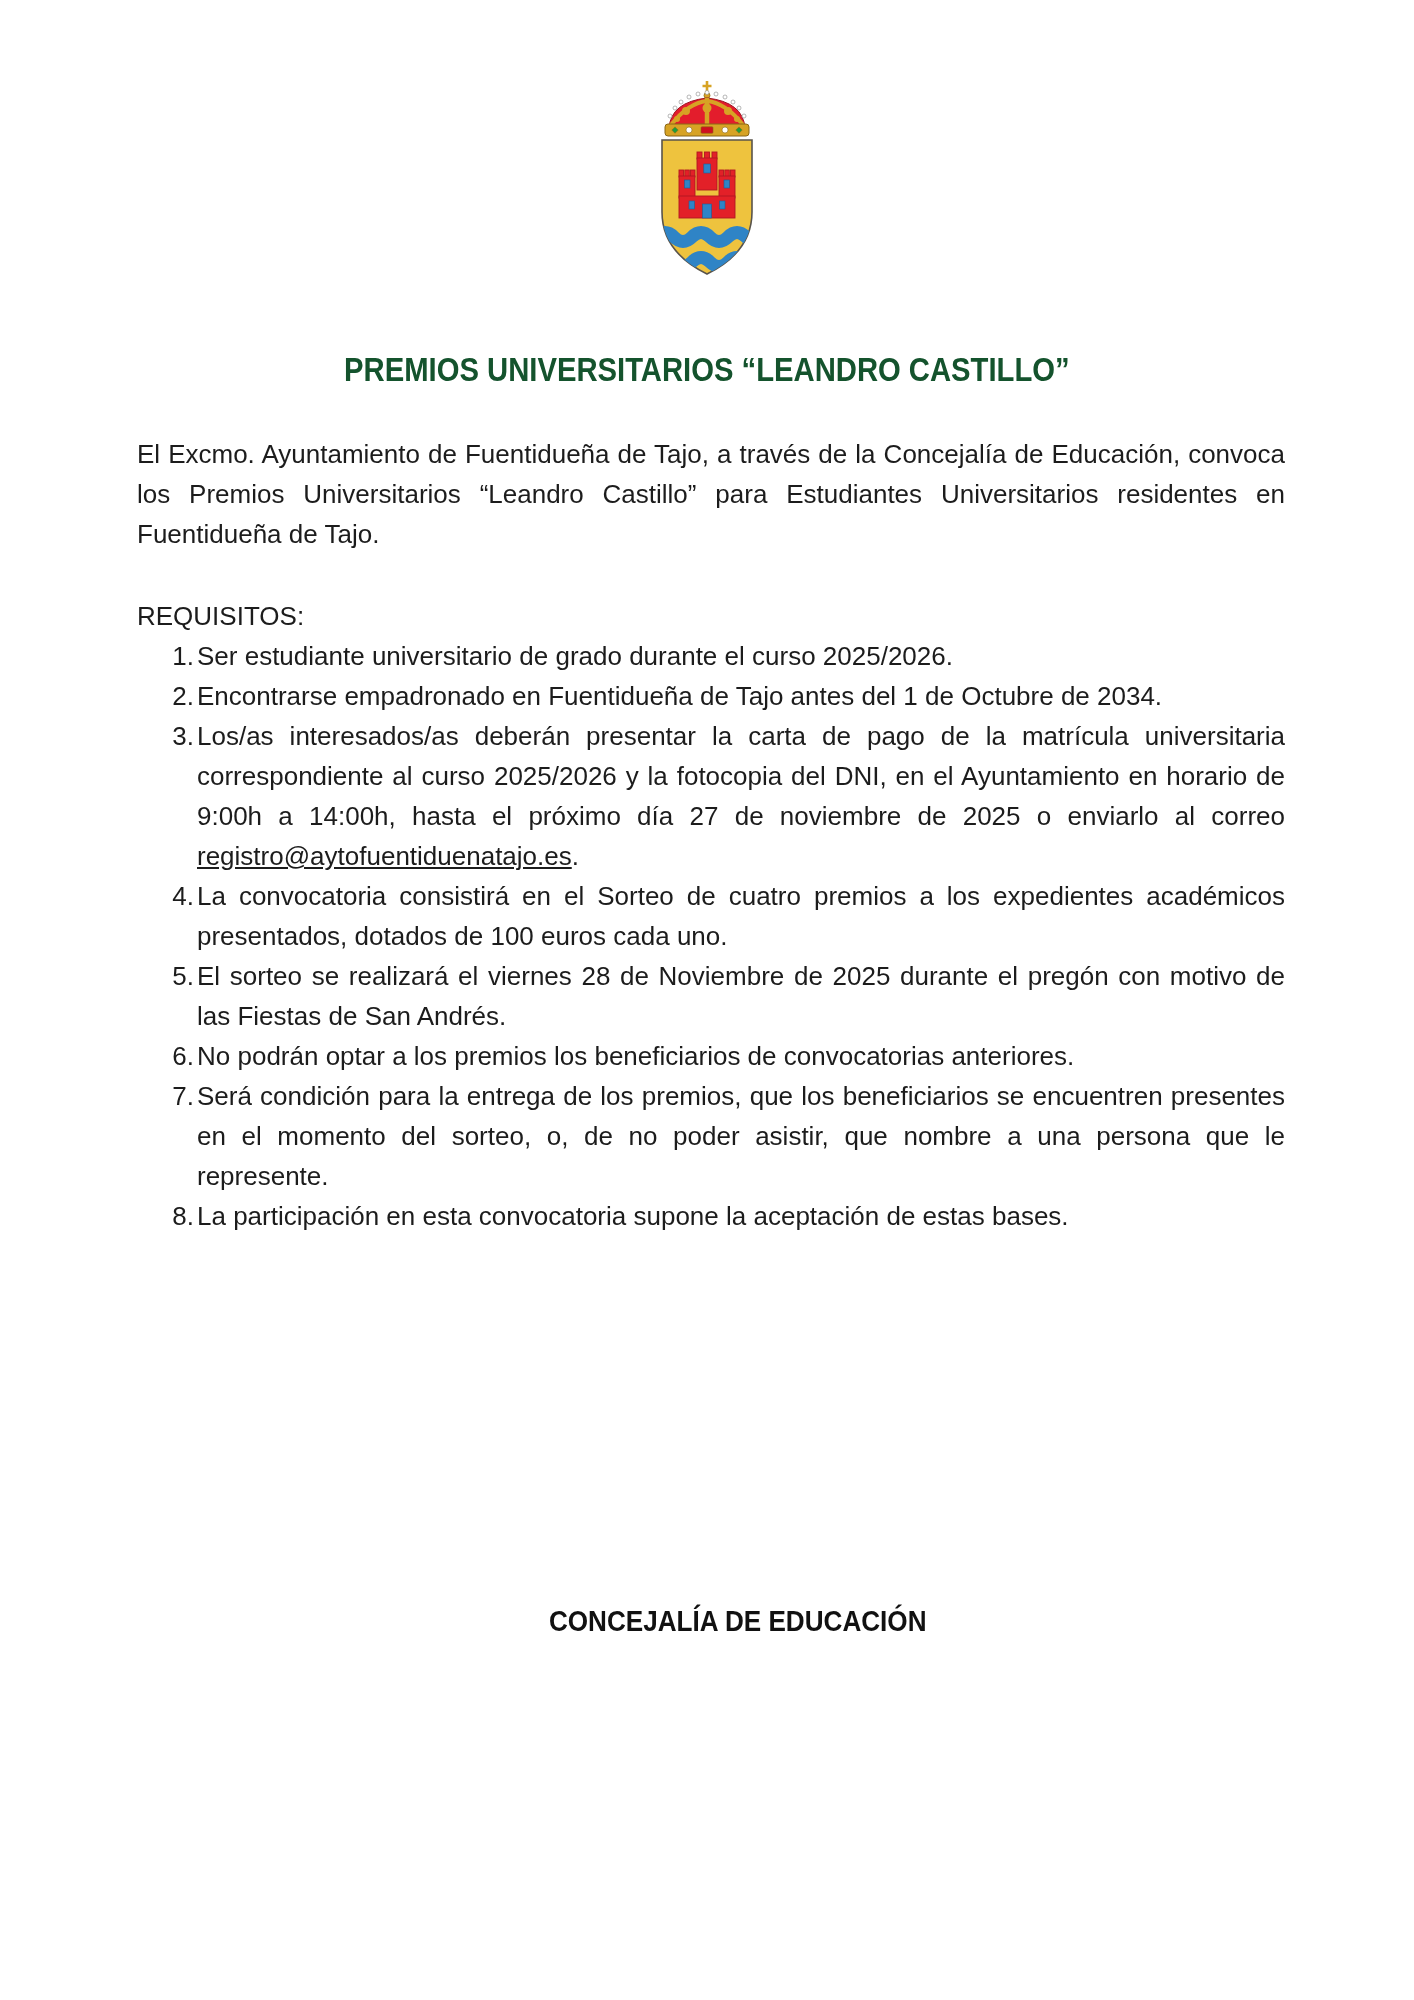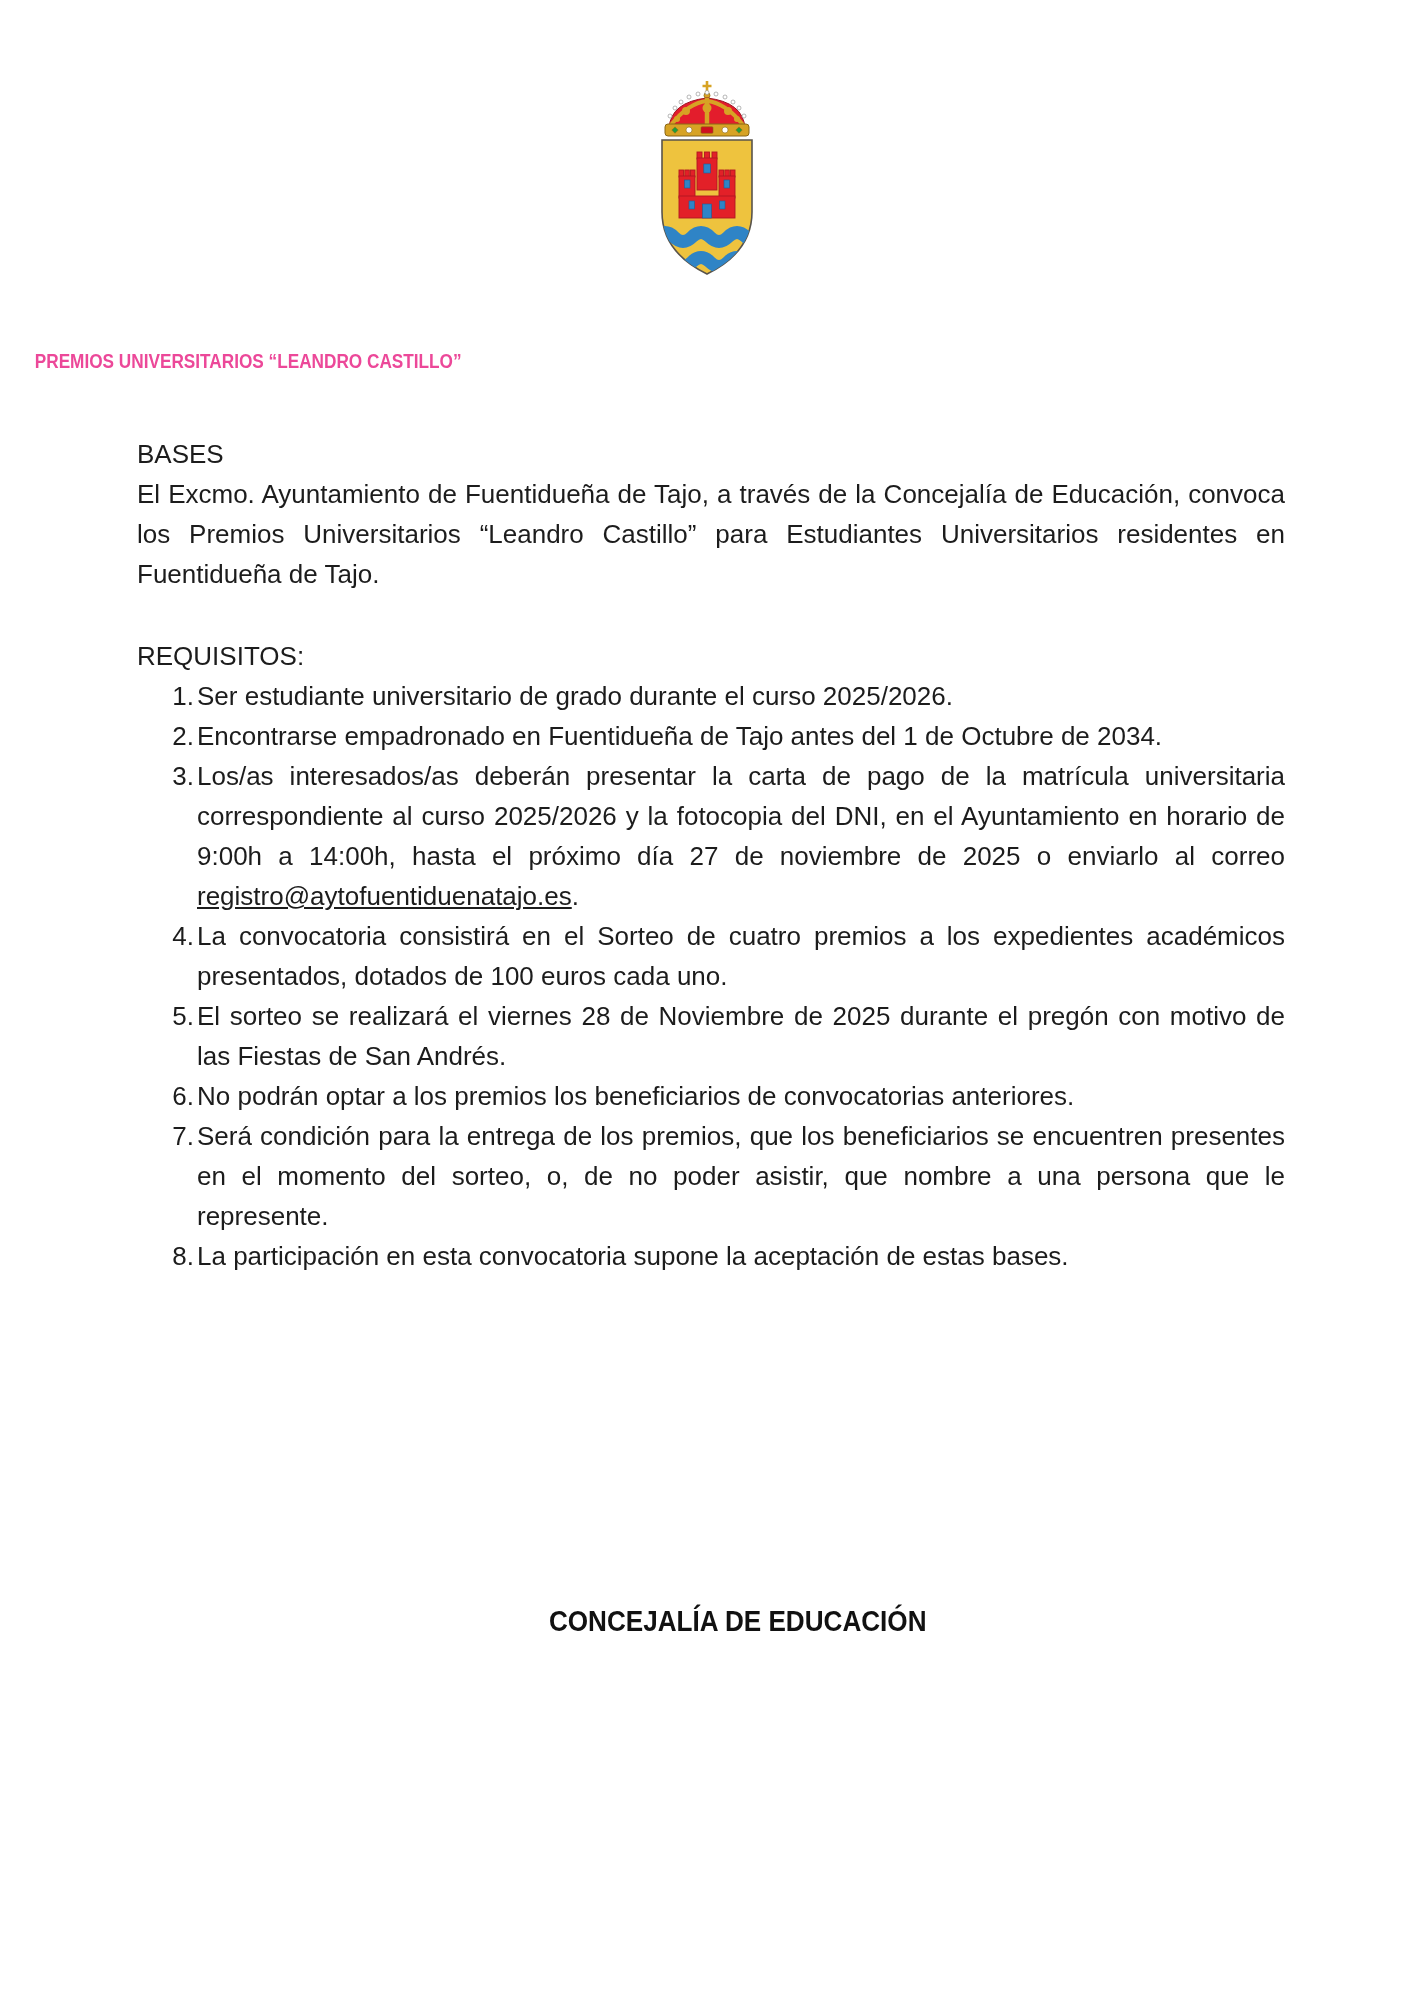--- a/index.html
+++ b/index.html
@@ -17,23 +17,24 @@
     position:absolute;
     top:78px;
     left:50%;
     transform:translateX(-50%);
   }
   .doc-title{
     position:absolute;
     top:350px;
     left:0;
     width:100%;
-    font-size:20px;
+    text-align:center;
+    font-size:34px;
     font-weight:700;
-    color:#ec4899;
+    color:#14532d;
     white-space:nowrap;
   }
   .cond-86{display:inline-block;transform:scaleX(0.86);transform-origin:center;white-space:nowrap;}
   .cond-90{display:inline-block;transform:scaleX(0.90);transform-origin:center;white-space:nowrap;}
   .content{
     position:absolute;
     left:137px;
     top:434px;
     width:1148px;
     font-size:26px;
@@ -140,21 +141,20 @@
         </g>
       </g>
     </svg>
   </div>
 
   <div class="doc-title">
     <span class="cond-86">PREMIOS UNIVERSITARIOS “LEANDRO CASTILLO”</span>
   </div>
 
   <div class="content">
-    <div class="bases-label">BASES</div>
     <div class="intro">El Excmo. Ayuntamiento de Fuentidueña de Tajo, a través de la Concejalía de Educación, convoca los Premios Universitarios “Leandro Castillo” para Estudiantes Universitarios residentes en Fuentidueña de Tajo.</div>
 
     <div class="requisitos-label">REQUISITOS:</div>
 
     <ol class="reqs">
       <li class="req">
         <span class="req-num">1.</span>
         <span class="req-text">Ser estudiante universitario de grado durante el curso 2025/2026.</span>
       </li>
       <li class="req">

